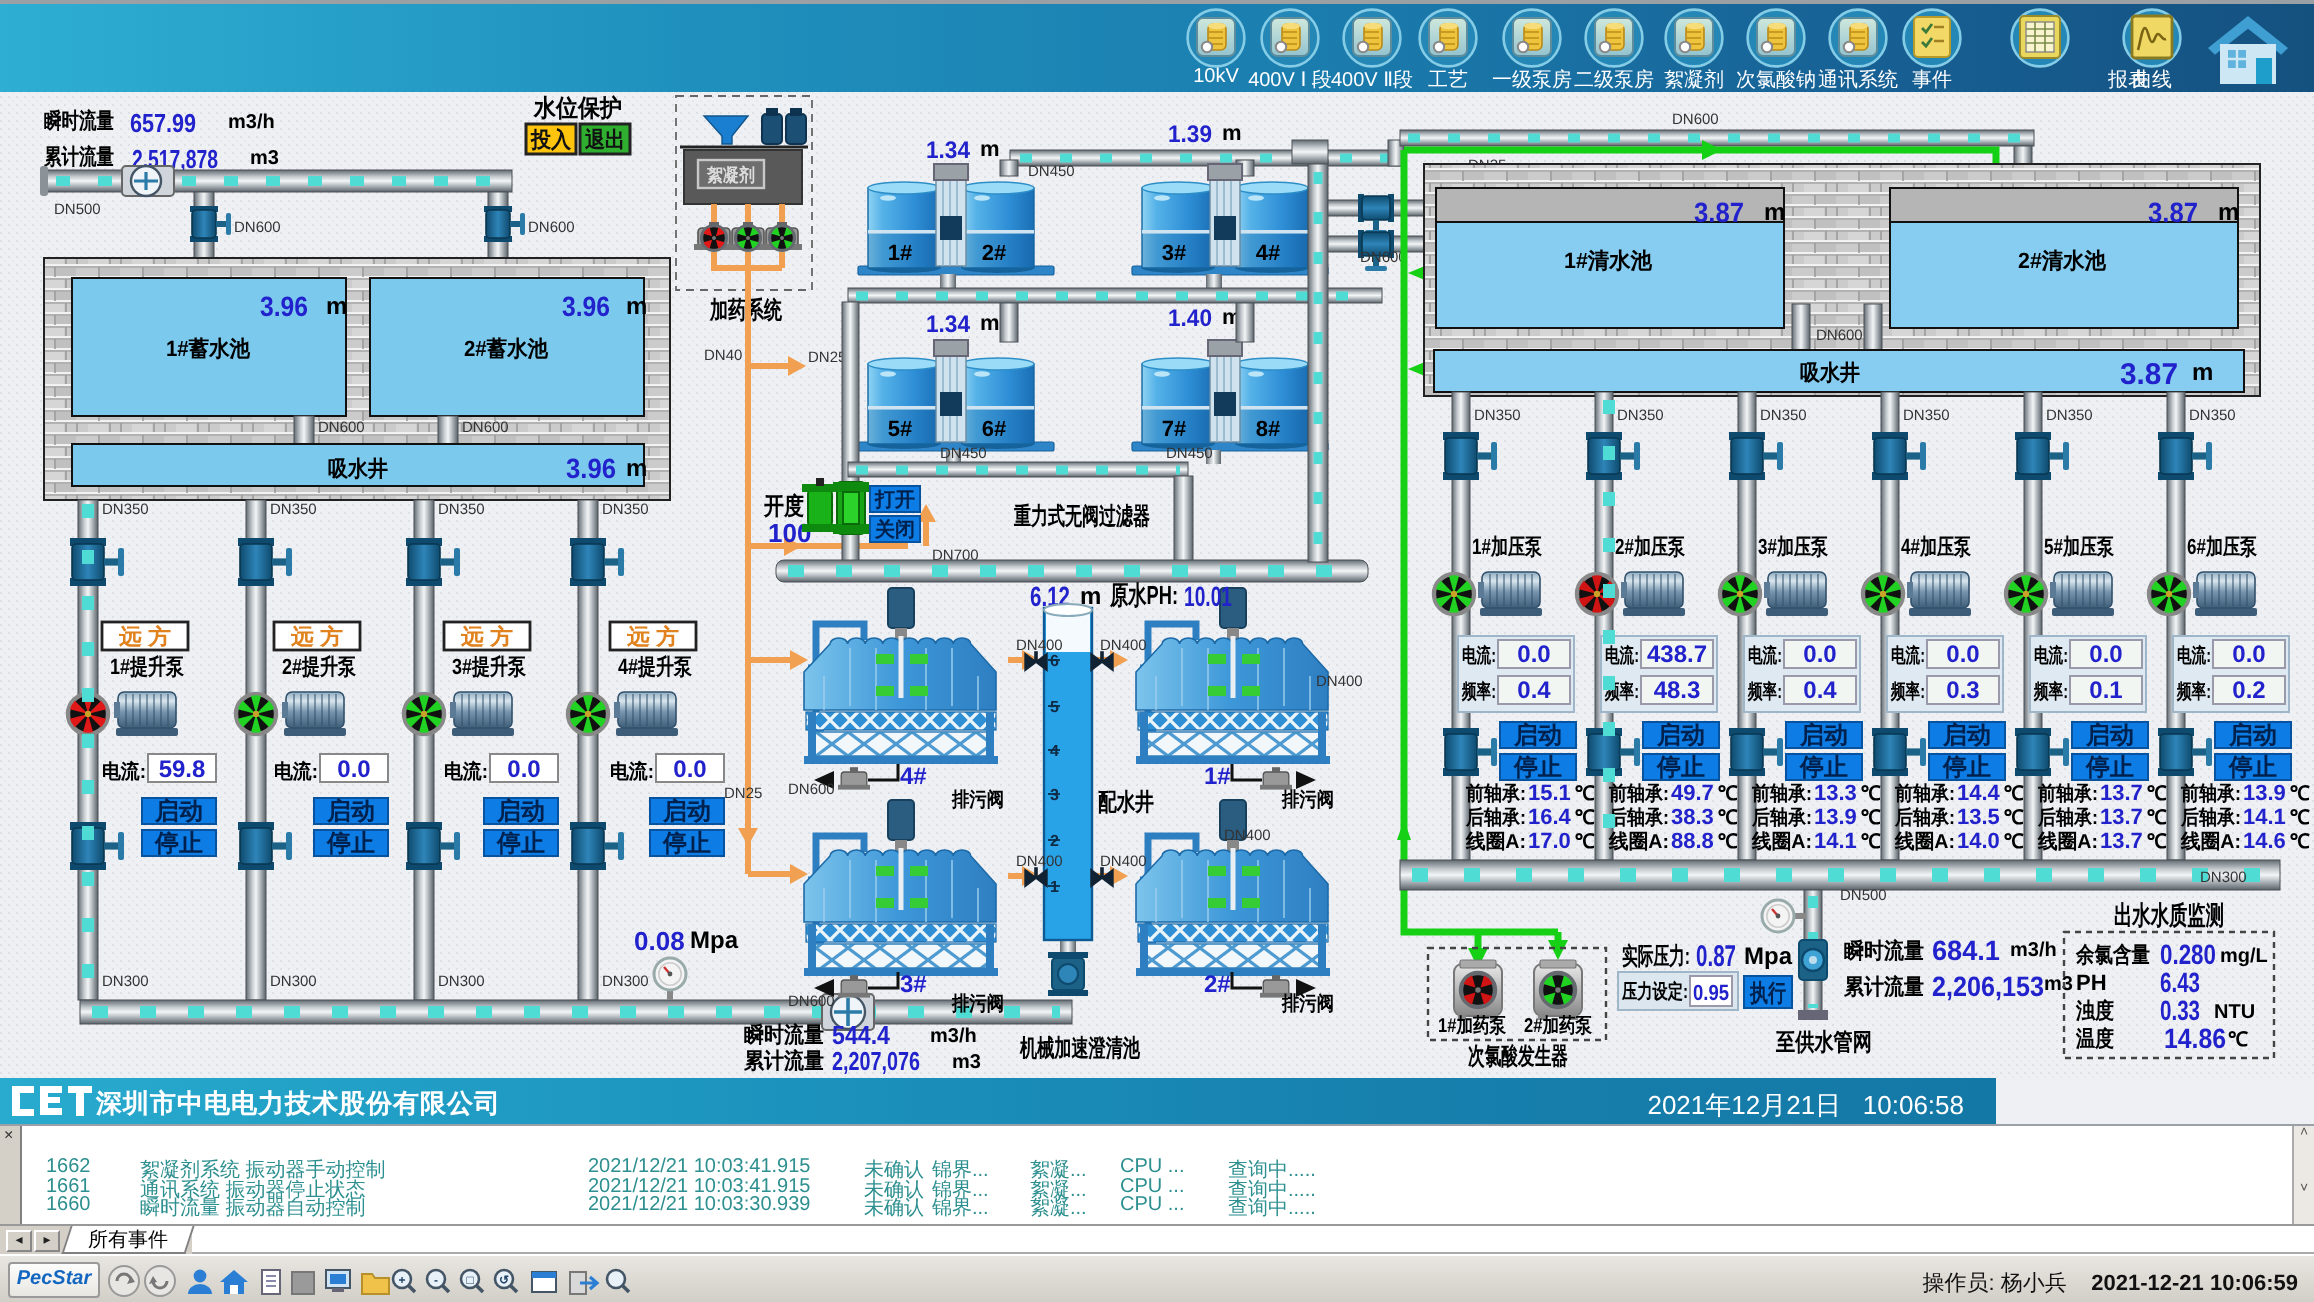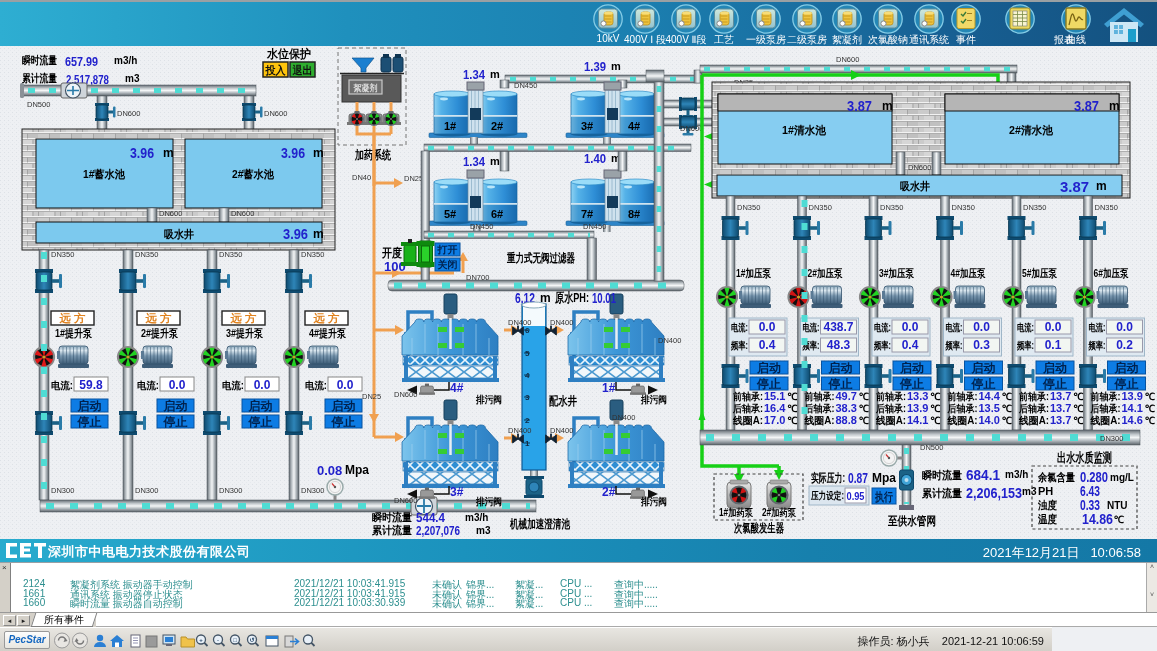--- a/index.html
+++ b/index.html
@@ -3,42 +3,42 @@
 <style>
 *{margin:0;padding:0;box-sizing:border-box}
 html,body{width:1157px;height:651px;overflow:hidden;font-family:"Liberation Sans",sans-serif}
 #page{position:relative;width:1157px;height:651px;background:#eef0f3}
 .abs{position:absolute}
 #topbar{position:absolute;left:0;top:0;width:1157px;height:46px;
  background:linear-gradient(90deg,#2eaed2 0%,#1f90bd 30%,#1b7fb0 55%,#175f93 82%,#14517f 100%);}
 #topstrip{position:absolute;left:0;top:0;width:1157px;height:2px;background:#9aa0a3}
 #title{position:absolute;left:16px;top:11px;color:#fff;font-size:20px;font-weight:bold;letter-spacing:1px;text-shadow:1px 1px 2px rgba(0,0,0,.35)}
 .iclb{position:absolute;top:33px;color:#fff;font-size:10px;text-align:center;white-space:nowrap;transform:translateX(-50%)}
-#cbar{position:absolute;left:0;top:539px;width:1157px;height:23px;
+#cbar{position:absolute;left:0;top:539px;width:998px;height:23px;
  background:linear-gradient(90deg,#28abce 0%,#1b92bd 40%,#1780ad 70%,#1478a6 100%)}
 #cbar .nm{position:absolute;left:48px;top:4px;color:#fff;font-size:13px;font-weight:bold;letter-spacing:.5px}
 #cbar .dt{position:absolute;right:16px;top:5px;color:#fff;font-size:13px}
 #tbl{position:absolute;left:0;top:562px;width:1157px;height:50px;background:#fff;border-top:1px solid #9aa0a5}
 #tbl .lstrip{position:absolute;left:0;top:0;width:11px;height:50px;background:#d4d0c8;border-right:1px solid #808080}
 #tbl .xbtn{position:absolute;left:2px;top:0px;font-size:8px;color:#333}
 #thead{position:absolute;left:11px;top:0;width:1135px;height:13px;background:linear-gradient(#f4f4f2,#dcdad5);border-bottom:1px solid #a0a0a0;font-size:10px;color:#222}
 #thead span{position:absolute;top:0px}
 .cline{position:absolute;top:0;width:1px;height:13px;background:#b8b6b0}
 .trow{position:absolute;left:11px;width:1135px;height:9px;font-size:10px;color:#2d8f8f;white-space:nowrap}
 .trow span{position:absolute;top:-1px}
 #sbar{position:absolute;right:0;top:0px;width:11px;height:50px;background:#ece9e4;border-left:1px solid #aaa;font-size:7px;color:#555;text-align:center}
 #tabrow{position:absolute;left:0;top:612px;width:1157px;height:15px;background:#d4d0c8;border-top:1px solid #999}
 .nav{position:absolute;top:2px;width:13px;height:11px;background:#d4d0c8;border:1px solid #888;border-top-color:#fff;border-left-color:#fff;font-size:7px;color:#222;text-align:center;line-height:10px}
 #tab1{position:absolute;left:33px;top:0px;width:62px;height:14px;background:#fff;border:1px solid #808080;border-top:none;font-size:10px;color:#000;text-align:center;transform:skewX(-18deg)}
 #tab1 span{display:inline-block;transform:skewX(18deg)}
 #tabfill{position:absolute;left:96px;top:0;width:1061px;height:14px;background:#fff;border-bottom:1px solid #aaa}
-#statbar{position:absolute;left:0;top:627px;width:1052px;height:24px;background:linear-gradient(#e8e6e1,#d2cfc8);border-top:1px solid #fff}
+#statbar{position:absolute;left:0;top:627px;width:1157px;height:24px;background:linear-gradient(#e8e6e1,#d2cfc8);border-top:1px solid #fff}
 #pecbtn{position:absolute;left:4px;top:3px;width:46px;height:18px;background:linear-gradient(#fdfdfd,#e8e6e0);border:1px solid #999;border-radius:2px;font-size:10px;font-weight:bold;font-style:italic;color:#1467c0;text-align:center;line-height:16px}
 #opinfo{position:absolute;right:8px;top:6px;font-size:11px;color:#111}
-#opinfo b{font-weight:normal}
+#opinfo b{font-weight:bold}
 </style></head><body>
 <div id="page">
 <div id="topbar"></div>
     <div id="topstrip"></div>
     <svg class="abs" style="left:0;top:0" width="1157" height="46" viewBox="0 0 1157 46">
       <defs>
         <linearGradient id="icsq" x1="0" y1="0" x2="0" y2="1">
           <stop offset="0" stop-color="#cfe8dc"></stop>
           <stop offset="1" stop-color="#93c3cf"></stop>
         </linearGradient>
@@ -965,21 +965,21 @@
         <path d="M14 0 h11 v3.5 h-7 v2 h6 v3 h-6 v2.5 h7 v3.5 h-11 Z" fill="#fff"></path>
         <path d="M28 0 h12 v3.5 h-4 v11.5 h-4 v-11.5 h-4 Z" fill="#fff"></path>
       </svg>
       <span class="nm">深圳市中电电力技术股份有限公司</span>
       <span class="dt">2021年12月21日&nbsp;&nbsp;&nbsp;10:06:58</span>
     </div>
     <div id="tbl">
       <div class="lstrip"></div>
       <div class="xbtn">×</div>
       <div class="trow" style="top:16.0px">
-        <span style="left:12px">2124</span>
+        <span style="left:12px">1662</span>
         <span style="left:59px">絮凝剂系统 振动器手动控制</span>
         <span style="left:283px">2021/12/21 10:03:41.915</span>
         <span style="left:421px">未确认</span>
         <span style="left:455px">锦界...</span>
         <span style="left:504px">絮凝...</span>
         <span style="left:549px">CPU ...</span>
         <span style="left:603px">查询中.....</span>
       </div>
       <div class="trow" style="top:25.5px">
         <span style="left:12px">1661</span>

